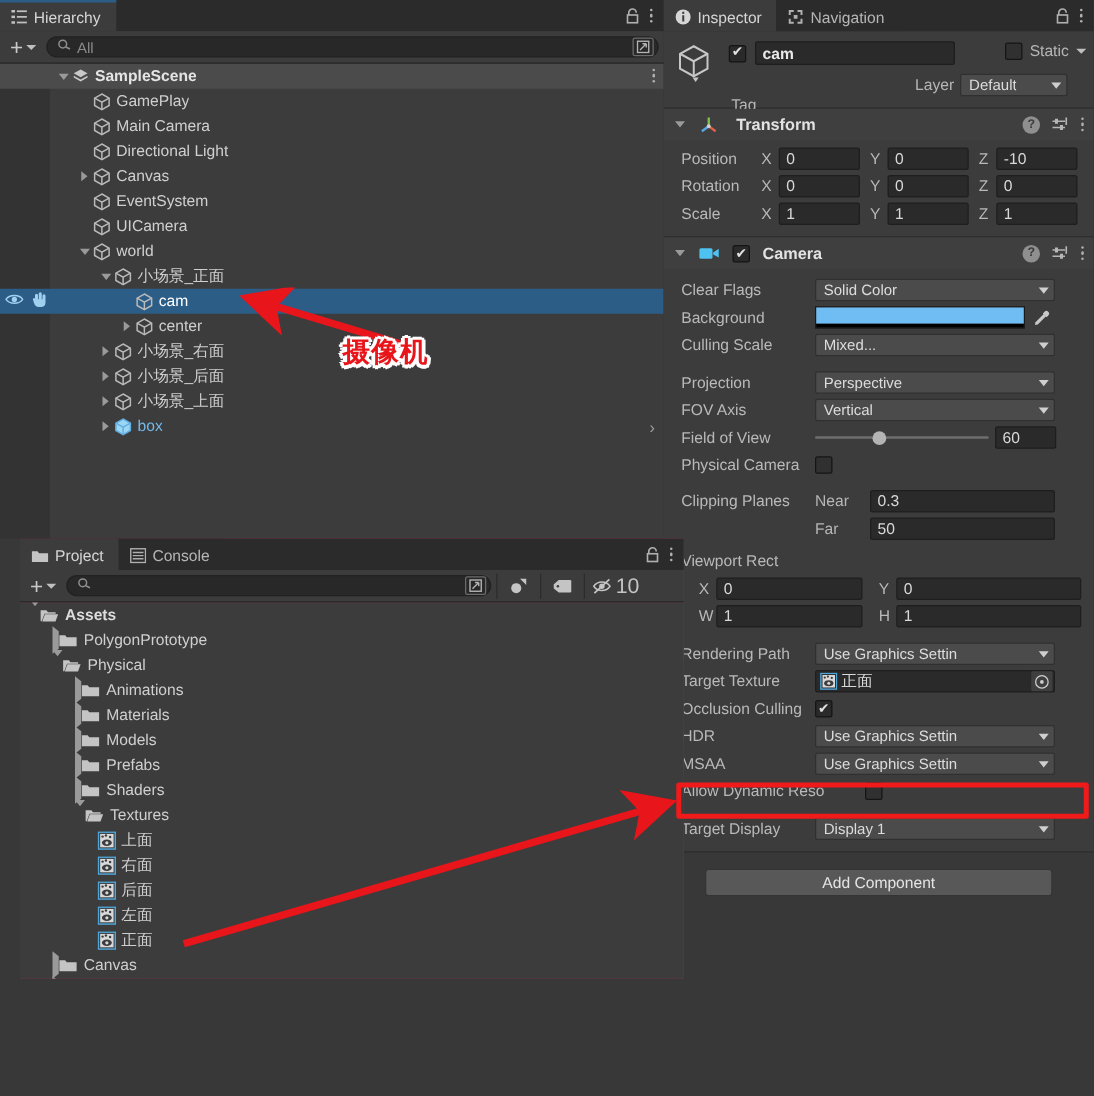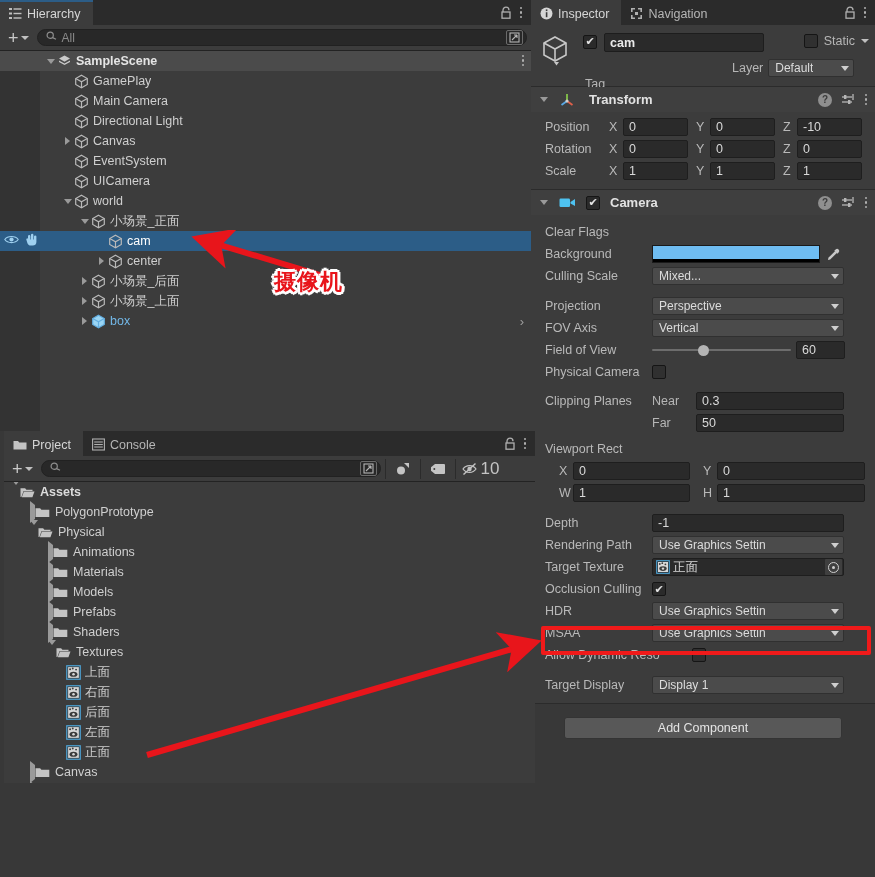--- a/index.html
+++ b/index.html
@@ -137,21 +137,21 @@
   .dotcircle { width: 11px; height: 11px; border-radius: 50%; border: 1.5px solid #cfcfcf; display: flex; align-items: center; justify-content: center; }
   .dotcircle i { width: 3px; height: 3px; border-radius: 50%; background: #cfcfcf; display: block; }
 
   .addcomp {
     width: 278px; height: 22px; margin: 13px auto 0 auto; background: #585858;
     border: 1px solid #343434; border-radius: 3px; display: flex; align-items: center;
     justify-content: center; color: #e4e4e4; font-size: 12.5px;
   }
 
   
-  .proj { position: absolute; left: 4px; top: 431px; width: 531px; height: 352px; background: #be185d; }
+  .proj { position: absolute; left: 16px; top: 431px; width: 531px; height: 352px; background: #be185d; }
   .proj-body { position: absolute; left: 0; right: 0; top: 51px; bottom: 0; background: #3c3c3c; overflow: hidden; }
   .prow { height: 20px; display: flex; align-items: center; font-size: 12.5px; color: #cfcfcf; white-space: nowrap; }
   .prow.bold { font-weight: bold; color: #dcdcdc; }
   .folder { width: 15px; height: 13px; flex: 0 0 15px; margin-right: 5px; }
   .texico { width: 15px; height: 15px; flex: 0 0 15px; margin-right: 4px; }
 
   
   .anno { position: absolute; pointer-events: none; }
   .anno-text {
     font-family: "DejaVu Sans", "Liberation Sans", sans-serif;
@@ -342,20 +342,31 @@
           <div class="row">
             <span style="display:inline-block;width:95px;flex:0 0 95px;"></span>
             <span class="twist">
               <span class="tri-r"></span>
             </span>
             <span class="cube"><svg width="15" height="15" viewBox="0 0 15 15">
                 <path d="M7.5 1.2 L13.3 4.5 V10.4 L7.5 13.7 L1.7 10.4 V4.5 Z" fill="none" stroke="#b9b9b9" stroke-width="1.2"></path>
                 <path d="M1.7 4.5 L7.5 7.8 L13.3 4.5 M7.5 7.8 V13.7" fill="none" stroke="#b9b9b9" stroke-width="1.2"></path>
               </svg></span>
             <span class="rowlabel" style="">center</span>
+          </div>
+          <div class="row">
+            <span style="display:inline-block;width:78px;flex:0 0 78px;"></span>
+            <span class="twist">
+              <span class="tri-r"></span>
+            </span>
+            <span class="cube"><svg width="15" height="15" viewBox="0 0 15 15">
+                <path d="M7.5 1.2 L13.3 4.5 V10.4 L7.5 13.7 L1.7 10.4 V4.5 Z" fill="none" stroke="#b9b9b9" stroke-width="1.2"></path>
+                <path d="M1.7 4.5 L7.5 7.8 L13.3 4.5 M7.5 7.8 V13.7" fill="none" stroke="#b9b9b9" stroke-width="1.2"></path>
+              </svg></span>
+            <span class="rowlabel" style="">小场景_右面</span>
           </div>
           <div class="row">
             <span style="display:inline-block;width:78px;flex:0 0 78px;"></span>
             <span class="twist">
               <span class="tri-r"></span>
             </span>
             <span class="cube"><svg width="15" height="15" viewBox="0 0 15 15">
                 <path d="M7.5 1.2 L13.3 4.5 V10.4 L7.5 13.7 L1.7 10.4 V4.5 Z" fill="none" stroke="#b9b9b9" stroke-width="1.2"></path>
                 <path d="M1.7 4.5 L7.5 7.8 L13.3 4.5 M7.5 7.8 V13.7" fill="none" stroke="#b9b9b9" stroke-width="1.2"></path>
               </svg></span>
@@ -551,20 +562,24 @@
                 <i></i>
                 <i></i>
               </span>
           </div>
         </div>
 
         <div class="comp-body" style="padding-top:6px;">
 
           <div class="frow">
             <span class="fl">Clear Flags</span>
+            <div class="dd" style="width:192px;">
+              <span class="ddlabel">Solid Color</span>
+              <span class="arw"></span>
+            </div>
           </div>
 
           <div class="frow">
             <span class="fl">Background</span>
             <div class="colorfield" id="bg-swatch" style="width:168px;">
               <div class="main" style="background: rgb(111, 189, 242);"></div>
               <div class="alpha"></div>
             </div>
             <span class="ico" style="margin-left:6px;">
               <svg width="15" height="15" viewBox="0 0 15 15">
@@ -654,26 +669,20 @@
               <span>1</span>
             </div>
             <span class="axis" style="margin-left:13px;">H</span>
             <div class="num" style="width:148px;">
               <span>1</span>
             </div>
           </div>
 
           <div style="height:8px;"></div>
 
-          <div class="frow">
-            <span class="fl">Depth</span>
-            <div class="num" style="width:192px;">
-              <span>-1</span>
-            </div>
-          </div>
 
           <div class="frow">
             <span class="fl">Rendering Path</span>
             <div class="dd" style="width:192px;">
               <span class="ddlabel">Use Graphics Settin</span>
               <span class="arw"></span>
             </div>
           </div>
 
           <div class="frow">

